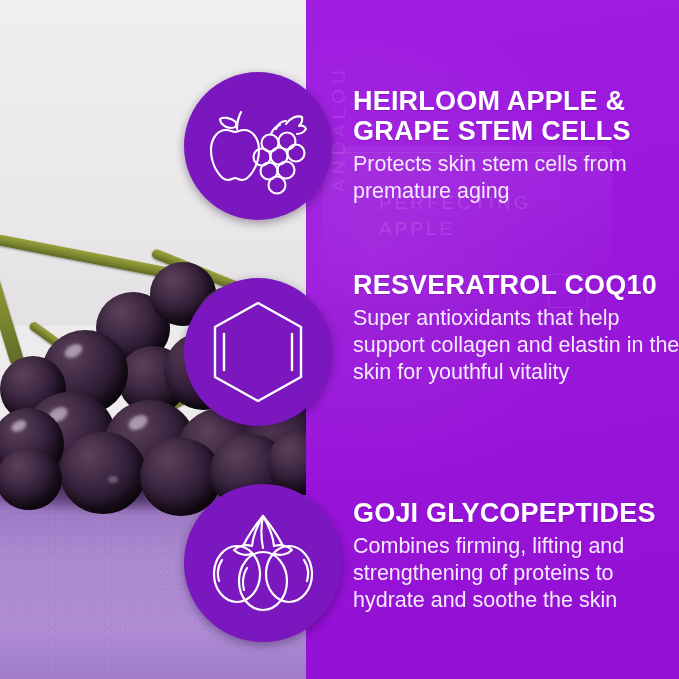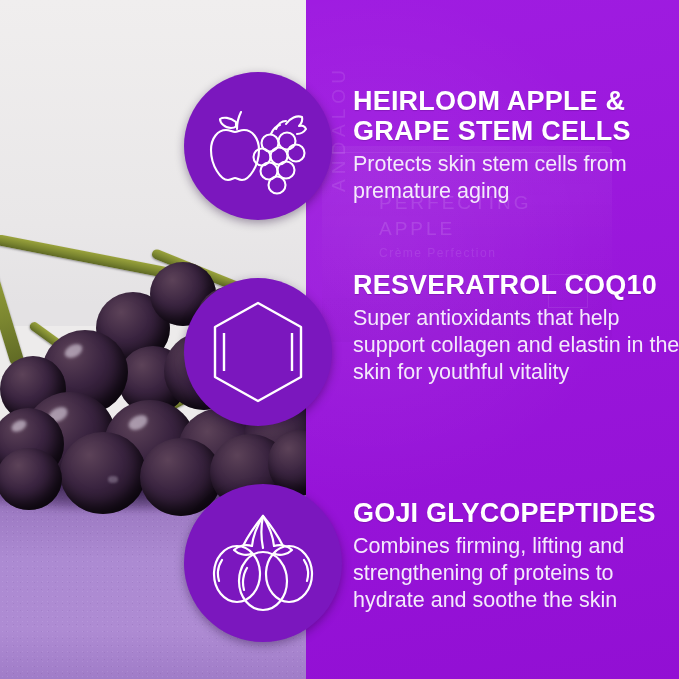--- a/index.html
+++ b/index.html
@@ -216,21 +216,20 @@
 
   <div id="purple-panel">
     <div id="purple-panel-sheen"></div>
 
     <div id="watermark-jar">
       <div class="lidline"></div>
       <div id="wm-andalou">ANDALOU</div>
       <div id="wm-lines">
         <div id="wm-perfecting">PERFECTING</div>
         <div id="wm-cream">APPLE</div>
-        <div id="wm-creme">Crème Perfection</div>
       </div>
       <div id="wm-badge"></div>
     </div>
   </div>
 
   <div class="icon-circle" id="circle-1">
     <svg width="116" height="100" viewBox="0 0 116 100" fill="none" stroke="#FFFFFF" stroke-width="2.1" stroke-linecap="round" stroke-linejoin="round">
 
       <path d="M26 34c-8 0-15 8-15 20 0 16 10 30 17 30 3.5 0 5-2 7-2s3.5 2 7 2c7 0 17-14 17-30 0-12-7-20-15-20-4 0-6 2-9 2s-5-2-9-2z"></path>
 

